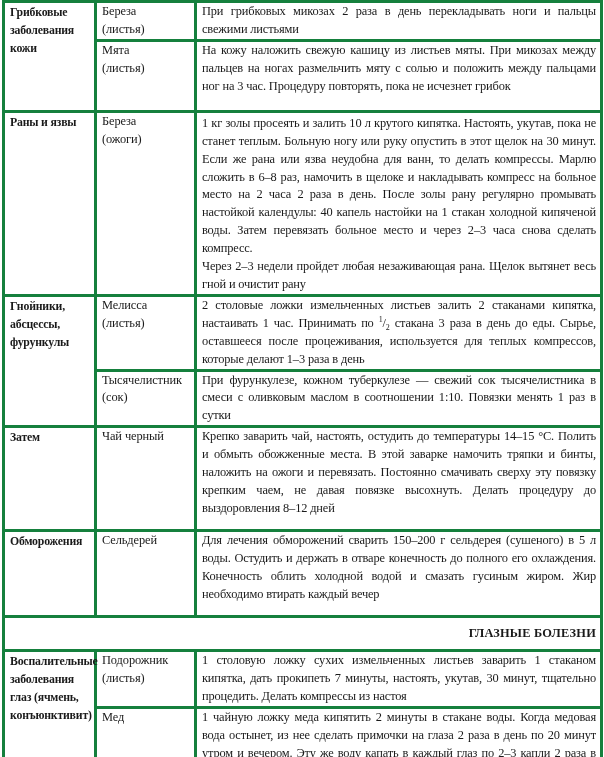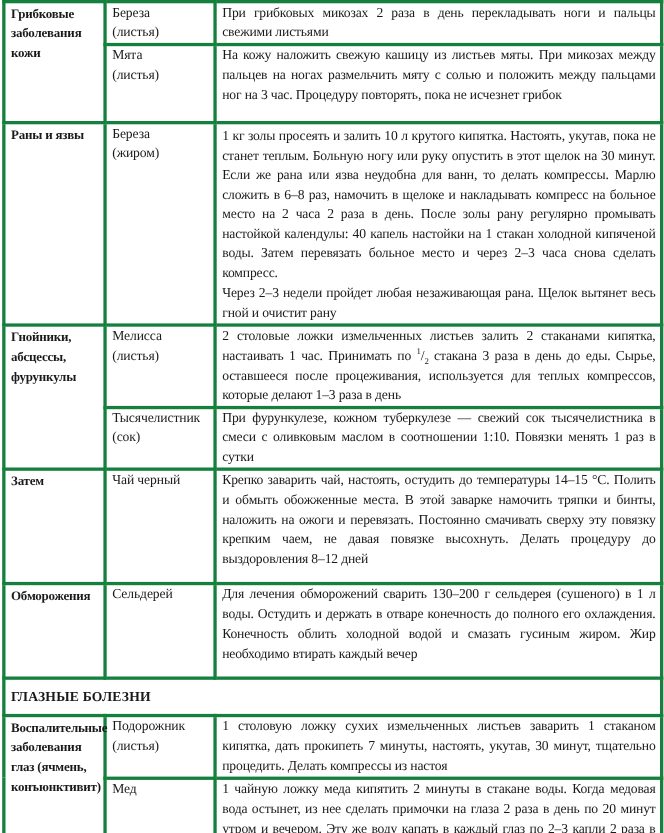--- a/index.html
+++ b/index.html
@@ -12,21 +12,21 @@
   }
   .tbl td {
     border: 3px solid #15803d; vertical-align: top;
     padding: 0 4px 0 5px;
   }
   .c1 { width: 92px; }
   .c2 { width: 100px; }
   .cond { font-weight: bold; font-size: 11.8px; letter-spacing: -0.2px; padding-top: 1px !important; }
   .herb { white-space: nowrap; letter-spacing: -0.1px; }
   .desc { text-align: justify; letter-spacing: -0.15px; }
-  .section { text-align: left; font-weight: bold; font-size: 12.4px; height: 31px; vertical-align: middle !important; letter-spacing: 0.2px; }
+  .section { text-align: right; font-weight: bold; font-size: 12.4px; height: 31px; vertical-align: middle !important; letter-spacing: 0.2px; }
   .frac sup, .frac sub { font-size: 8px; line-height: 0; }
 </style>
 </head>
 <body>
 
 <table class="tbl">
   <colgroup>
       <col class="c1">
       <col class="c2">
       <col>
@@ -38,21 +38,21 @@
     <td class="herb"><span>Береза</span><br><span>(листья)</span></td>
     <td class="desc">При грибковых микозах 2 раза в день перекладывать ноги и пальцы свежими листьями</td>
   </tr>
   <tr style="height:71px">
     <td class="herb"><span>Мята</span><br><span>(листья)</span></td>
     <td class="desc">На кожу наложить свежую кашицу из листьев мяты. При микозах между пальцев на ногах размельчить мяту с солью и положить между пальцами ног на 3 час. Процедуру повторять, пока не исчезнет грибок</td>
   </tr>
 
   <tr style="height:184px">
     <td class="cond"><span>Раны и язвы</span></td>
-    <td class="herb"><span>Береза</span><br><span>(жиром)</span></td>
+    <td class="herb"><span>Береза</span><br><span>(ожоги)</span></td>
     <td class="desc" style="padding-top:2px"><span>1 кг золы просеять и залить 10 л крутого кипятка. Настоять, укутав, пока не станет теплым. Больную ногу или руку опустить в этот щелок на 30 минут. Если же рана или язва неудобна для ванн, то делать компрессы. Марлю сложить в 6–8 раз, намочить в щелоке и накладывать компресс на больное место на 2 часа 2 раза в день. После золы рану регулярно промывать настойкой календулы: 40 капель настойки на 1 стакан холодной кипяченой воды. Затем перевязать больное место и через 2–3 часа снова сделать компресс.</span><br><span>Через 2–3 недели пройдет любая незаживающая рана. Щелок вытянет весь гной и очистит рану</span></td>
   </tr>
 
   <tr style="height:68px">
     <td class="cond" rowspan="2"><span>Гнойники, абсцессы, фурункулы</span></td>
     <td class="herb"><span>Мелисса</span><br><span>(листья)</span></td>
     <td class="desc"><span>2 столовые ложки измельченных листьев залить 2 стаканами кипятка, настаивать 1 час. Принимать по </span><span class="frac"><sup>1</sup>/<sub>2</sub></span><span> стакана 3 раза в день до еды. Сырье, оставшееся после процеживания, используется для теплых компрессов, которые делают 1–3 раза в день</span></td>
   </tr>
   <tr style="height:54px">
     <td class="herb"><span>Тысячелистник</span><br><span>(сок)</span></td>
@@ -61,21 +61,21 @@
 
   <tr style="height:104px">
     <td class="cond"><span>Затем</span></td>
     <td class="herb"><span>Чай черный</span></td>
     <td class="desc">Крепко заварить чай, настоять, остудить до температуры 14–15 °С. Полить и обмыть обожженные места. В этой заварке намочить тряпки и бинты, наложить на ожоги и перевязать. Постоянно смачивать сверху эту повязку крепким чаем, не давая повязке высохнуть. Делать процедуру до выздоровления 8–12 дней</td>
   </tr>
 
   <tr style="height:86px">
     <td class="cond"><span>Обморожения</span></td>
     <td class="herb"><span>Сельдерей</span></td>
-    <td class="desc">Для лечения обморожений сварить 130–200 г сельдерея (сушеного) в 1 л воды. Остудить и держать в отваре конечность до полного его охлаждения. Конечность облить холодной водой и смазать гусиным жиром. Жир необходимо втирать каждый вечер</td>
+    <td class="desc">Для лечения обморожений сварить 150–200 г сельдерея (сушеного) в 5 л воды. Остудить и держать в отваре конечность до полного его охлаждения. Конечность облить холодной водой и смазать гусиным жиром. Жир необходимо втирать каждый вечер</td>
   </tr>
 
   <tr>
     <td class="section" colspan="3">ГЛАЗНЫЕ БОЛЕЗНИ</td>
   </tr>
 
   <tr style="height:47px">
     <td class="cond" rowspan="2"><span>Воспалительные заболевания глаз (ячмень, конъюнктивит)</span></td>
     <td class="herb"><span>Подорожник</span><br><span>(листья)</span></td>
     <td class="desc">1 столовую ложку сухих измельченных листьев заварить 1 стаканом кипятка, дать прокипеть 7 минуты, настоять, укутав, 30 минут, тщательно процедить. Делать компрессы из настоя</td>

